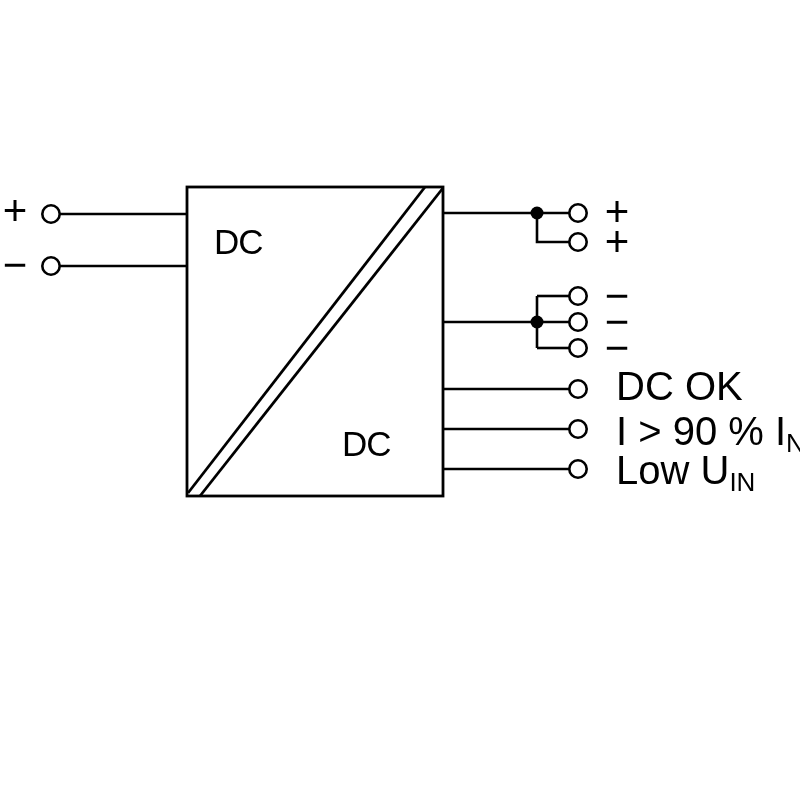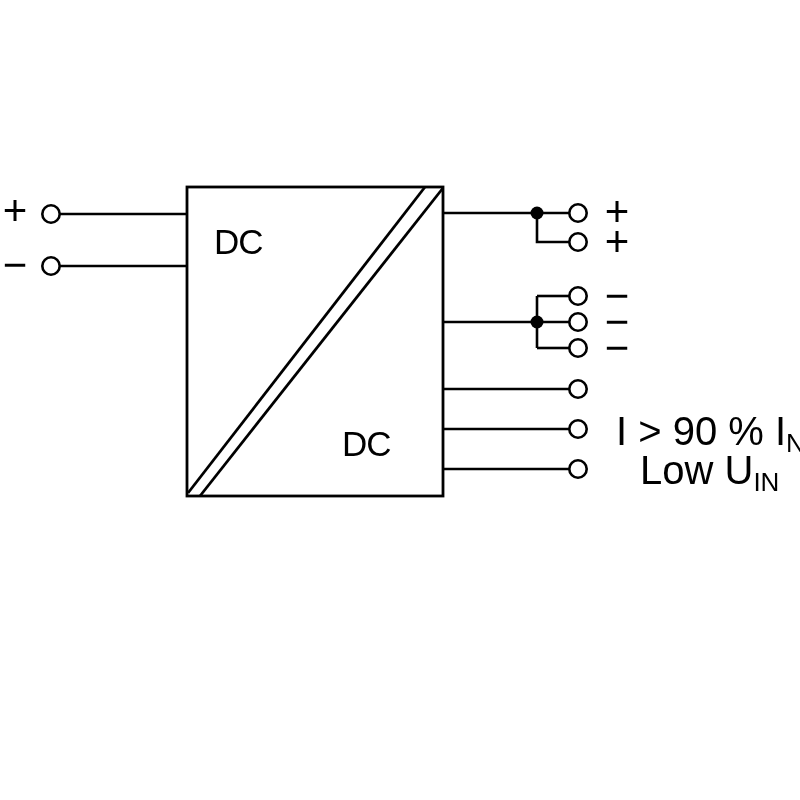--- a/index.html
+++ b/index.html
@@ -62,16 +62,17 @@
 
   <div class="t dc" style="left:214px;top:218px;">DC</div>
   <div class="t dc" style="left:342px;top:420px;">DC</div>
 
   <div class="t sym" style="left:617px;top:212px;">+</div>
   <div class="t sym" style="left:617px;top:242px;">+</div>
   <div class="t sym" style="left:617px;top:296px;">−</div>
   <div class="t sym" style="left:617px;top:322px;">−</div>
   <div class="t sym" style="left:617px;top:348px;">−</div>
 
+  <div class="t lbl" style="left:616px;top:366px;"><span>DC OK</span><sub></sub></div>
   <div class="t lbl" style="left:616px;top:411px;"><span>I &gt; 90 % I</span><sub>N</sub></div>
-  <div class="t lbl" style="left:616px;top:450px;margin-left:24px;"><span>Low U</span><sub>IN</sub></div>
+  <div class="t lbl" style="left:616px;top:450px;"><span>Low U</span><sub>IN</sub></div>
 
 </div>
 
 </body></html>

